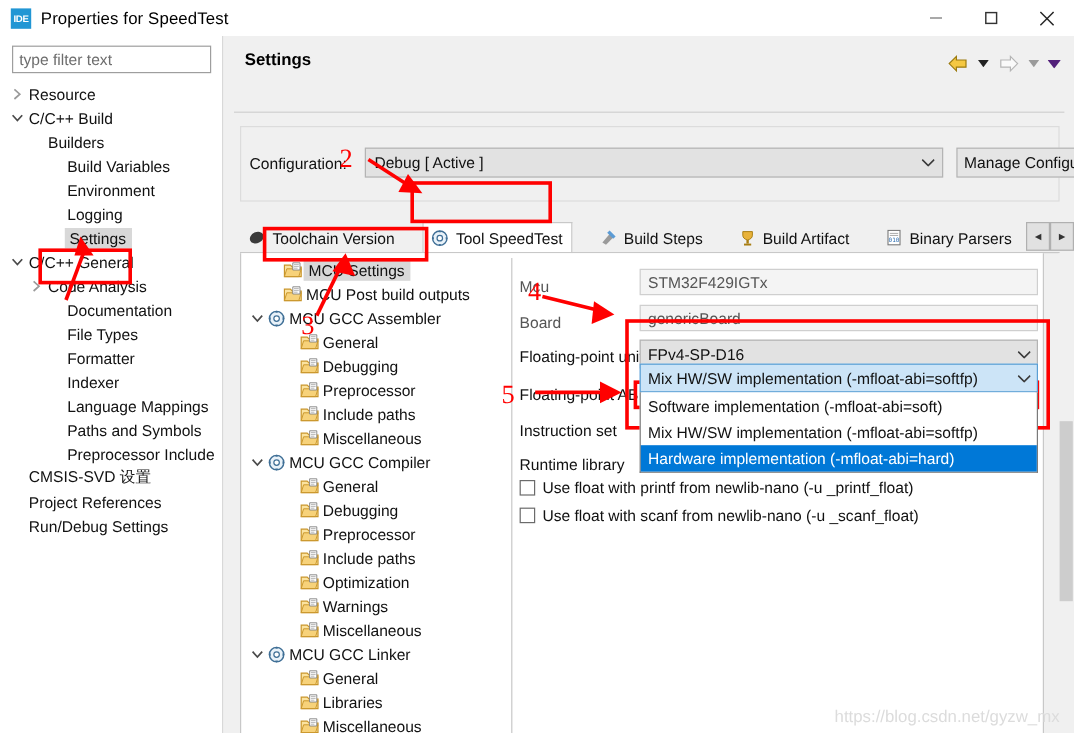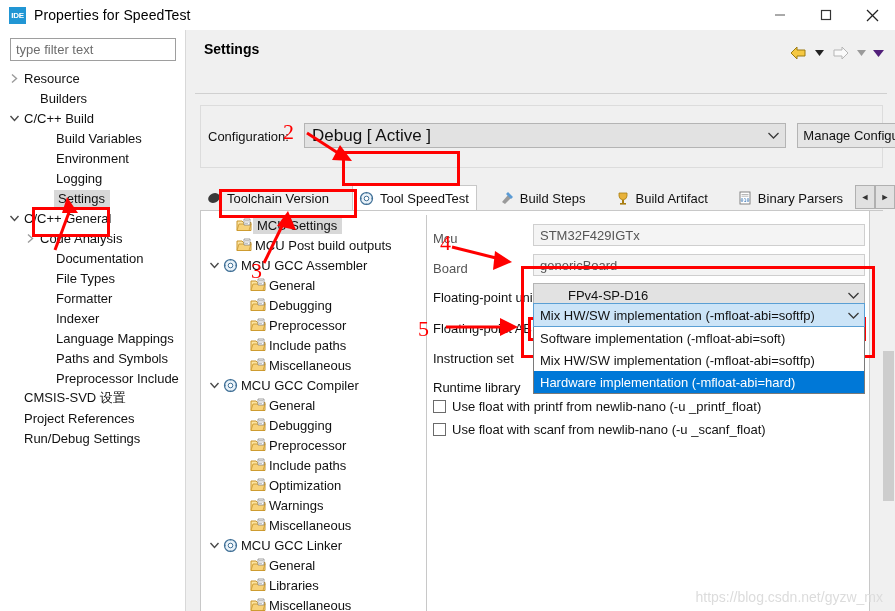--- a/index.html
+++ b/index.html
@@ -93,21 +93,21 @@
     border: 1px solid #dcdcdc; background: #f0f0f0;
   }
   .cfglabel {
     position: absolute; left: 21px; top: 99px; font-size: 13px; color: #111;
   }
   .cfgcombo {
     position: absolute; left: 117px; top: 93px; width: 482px; height: 25px;
     background: #e2e2e2; border: 1px solid #b4b4b4;
     display: flex; align-items: center;
   }
-  .cfgcombo .val { font-size: 17px; color: #111; padding-left: 7px; flex: 1; }
+  .cfgcombo .val { font-size: 13px; color: #111; padding-left: 7px; flex: 1; }
   .cfgcombo .arrow { width: 24px; display: flex; align-items: center; justify-content: center; }
   .mgbtn {
     position: absolute; left: 610px; top: 93px; width: 158px; height: 25px;
     background: #e5e5e5; border: 1px solid #b4b4b4;
     font-size: 13px; color: #111;
     display: flex; align-items: center; justify-content: center;
     font-family: "Liberation Sans", sans-serif;
   }
 
   
@@ -158,21 +158,21 @@
   .frow { position: absolute; left: 0; height: 26px; display: flex; align-items: center; }
   .flabel { font-size: 13px; color: #555; white-space: nowrap; }
   .ftext {
     position: absolute; height: 22px; background: #f4f4f4; border: 1px solid #cfcfcf;
     font-size: 13px; color: #555; display: flex; align-items: center; padding-left: 6px;
   }
   .fcombo {
     position: absolute; height: 24px; background: #e2e2e2; border: 1px solid #b4b4b4;
     font-size: 13px; color: #111; display: flex; align-items: center;
   }
-  .fcombo .v { flex: 1; padding-left: 6px; margin-left: 28px; }
+  .fcombo .v { flex: 1; padding-left: 6px; }
   .fcombo .a { width: 22px; display: flex; align-items: center; justify-content: center; }
 
   
   .ddwrap { position: absolute; left: 105px; top: 92px; width: 332px; z-index: 40; }
   .ddhead {
     height: 24px; background: #cce4f7; border: 1px solid #5a9fd4;
     font-size: 13px; color: #111; display: flex; align-items: center;
   }
   .ddhead .v { flex: 1; padding-left: 6px; }
   .ddhead .a { width: 22px; display: flex; align-items: center; justify-content: center; }
@@ -252,31 +252,31 @@
     <input class="filterbox" placeholder="type filter text" style="">
     <div class="tree" id="sidebar-tree">
         <div class="tnode" style="padding-left: 6px; text-align: right;">
           <span class="tw">
             <svg width="9" height="11" viewBox="0 0 9 11">
               <path d="M2 1.5 L6.5 5.5 L2 9.5" fill="none" stroke="#9a9a9a" stroke-width="1.4"></path>
             </svg>
           </span>
           <span class="tlabel">Resource</span>
         </div>
-        <div class="tnode" style="padding-left: 22px;">
-          <span class="tw"></span>
-          <span class="tlabel">Builders</span>
-        </div>
         <div class="tnode" style="padding-left: 6px;">
           <span class="tw">
             <svg width="11" height="9" viewBox="0 0 11 9">
               <path d="M1.5 2 L5.5 6.5 L9.5 2" fill="none" stroke="#4a4a4a" stroke-width="1.4"></path>
             </svg>
           </span>
           <span class="tlabel">C/C++ Build</span>
+        </div>
+        <div class="tnode" style="padding-left: 22px;">
+          <span class="tw"></span>
+          <span class="tlabel">Builders</span>
         </div>
         <div class="tnode" style="padding-left: 38px;">
           <span class="tw"></span>
           <span class="tlabel">Build Variables</span>
         </div>
         <div class="tnode" style="padding-left: 38px;">
           <span class="tw"></span>
           <span class="tlabel">Environment</span>
         </div>
         <div class="tnode" style="padding-left: 38px;">

